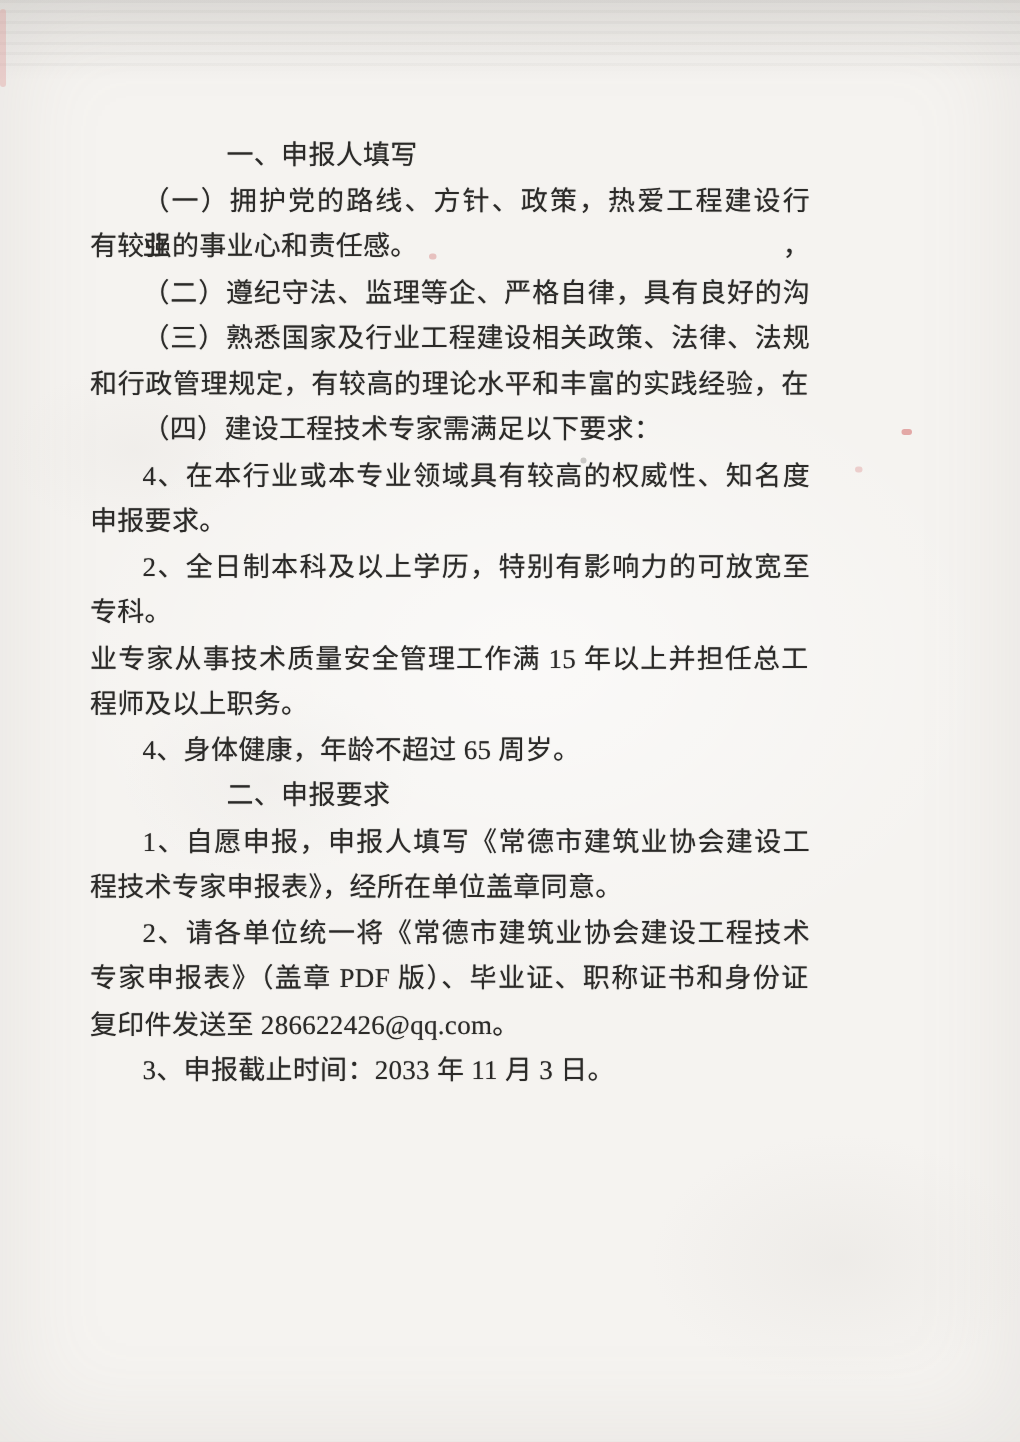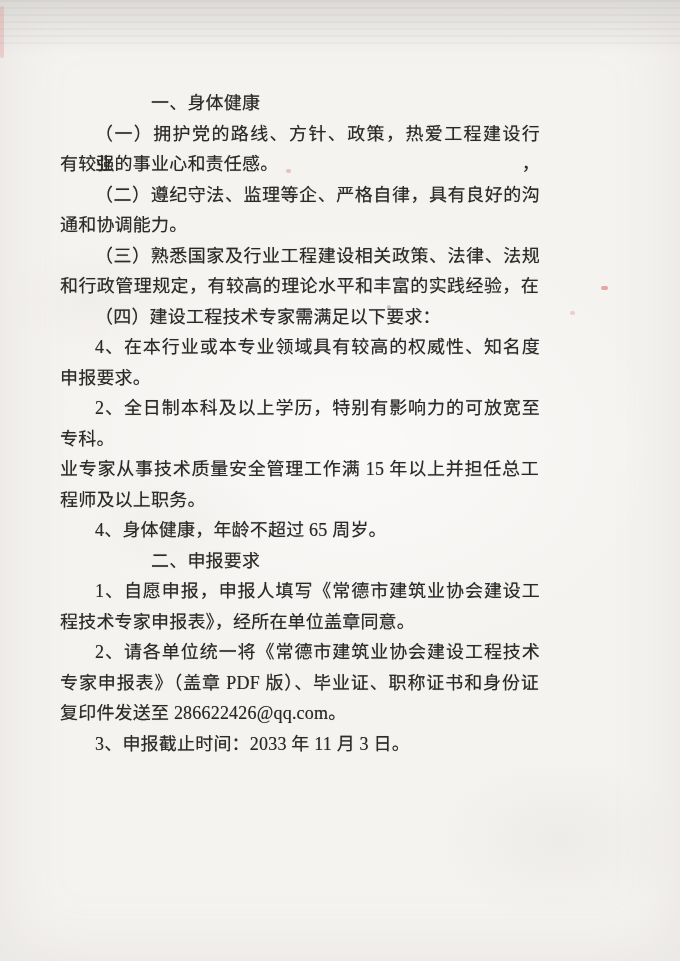--- a/index.html
+++ b/index.html
@@ -45,25 +45,24 @@
 <div class="page">
   <div class="top-shade"></div>
   <div class="top-streaks"></div>
   <div class="left-pink"></div>
   <div class="speck speck-1"></div>
   <div class="speck speck-2"></div>
   <div class="speck speck-3"></div>
   <div class="speck dot-gray"></div>
 
   <div class="lines">
-    <div class="ln h">一、身体健康</div>
+    <div class="ln h">一、申报人填写</div>
     <div class="ln p j">（一）拥护党的路线、方针、政策，热爱工程建设行业，</div>
     <div class="ln c">有较强的事业心和责任感。</div>
     <div class="ln p j">（二）遵纪守法、监理等企、严格自律，具有良好的沟</div>
-    <div class="ln c">通和协调能力。</div>
     <div class="ln p j">（三）熟悉国家及行业工程建设相关政策、法律、法规</div>
     <div class="ln c j">和行政管理规定，有较高的理论水平和丰富的实践经验，在</div>
     <div class="ln p">（四）建设工程技术专家需满足以下要求：</div>
     <div class="ln p j">4、在本行业或本专业领域具有较高的权威性、知名度</div>
     <div class="ln c">申报要求。</div>
     <div class="ln p j">2、全日制本科及以上学历，特别有影响力的可放宽至</div>
     <div class="ln c">专科。</div>
     <div class="ln c j">业专家从事技术质量安全管理工作满 15 年以上并担任总工</div>
     <div class="ln c">程师及以上职务。</div>
     <div class="ln p">4、身体健康，年龄不超过 65 周岁。</div>

